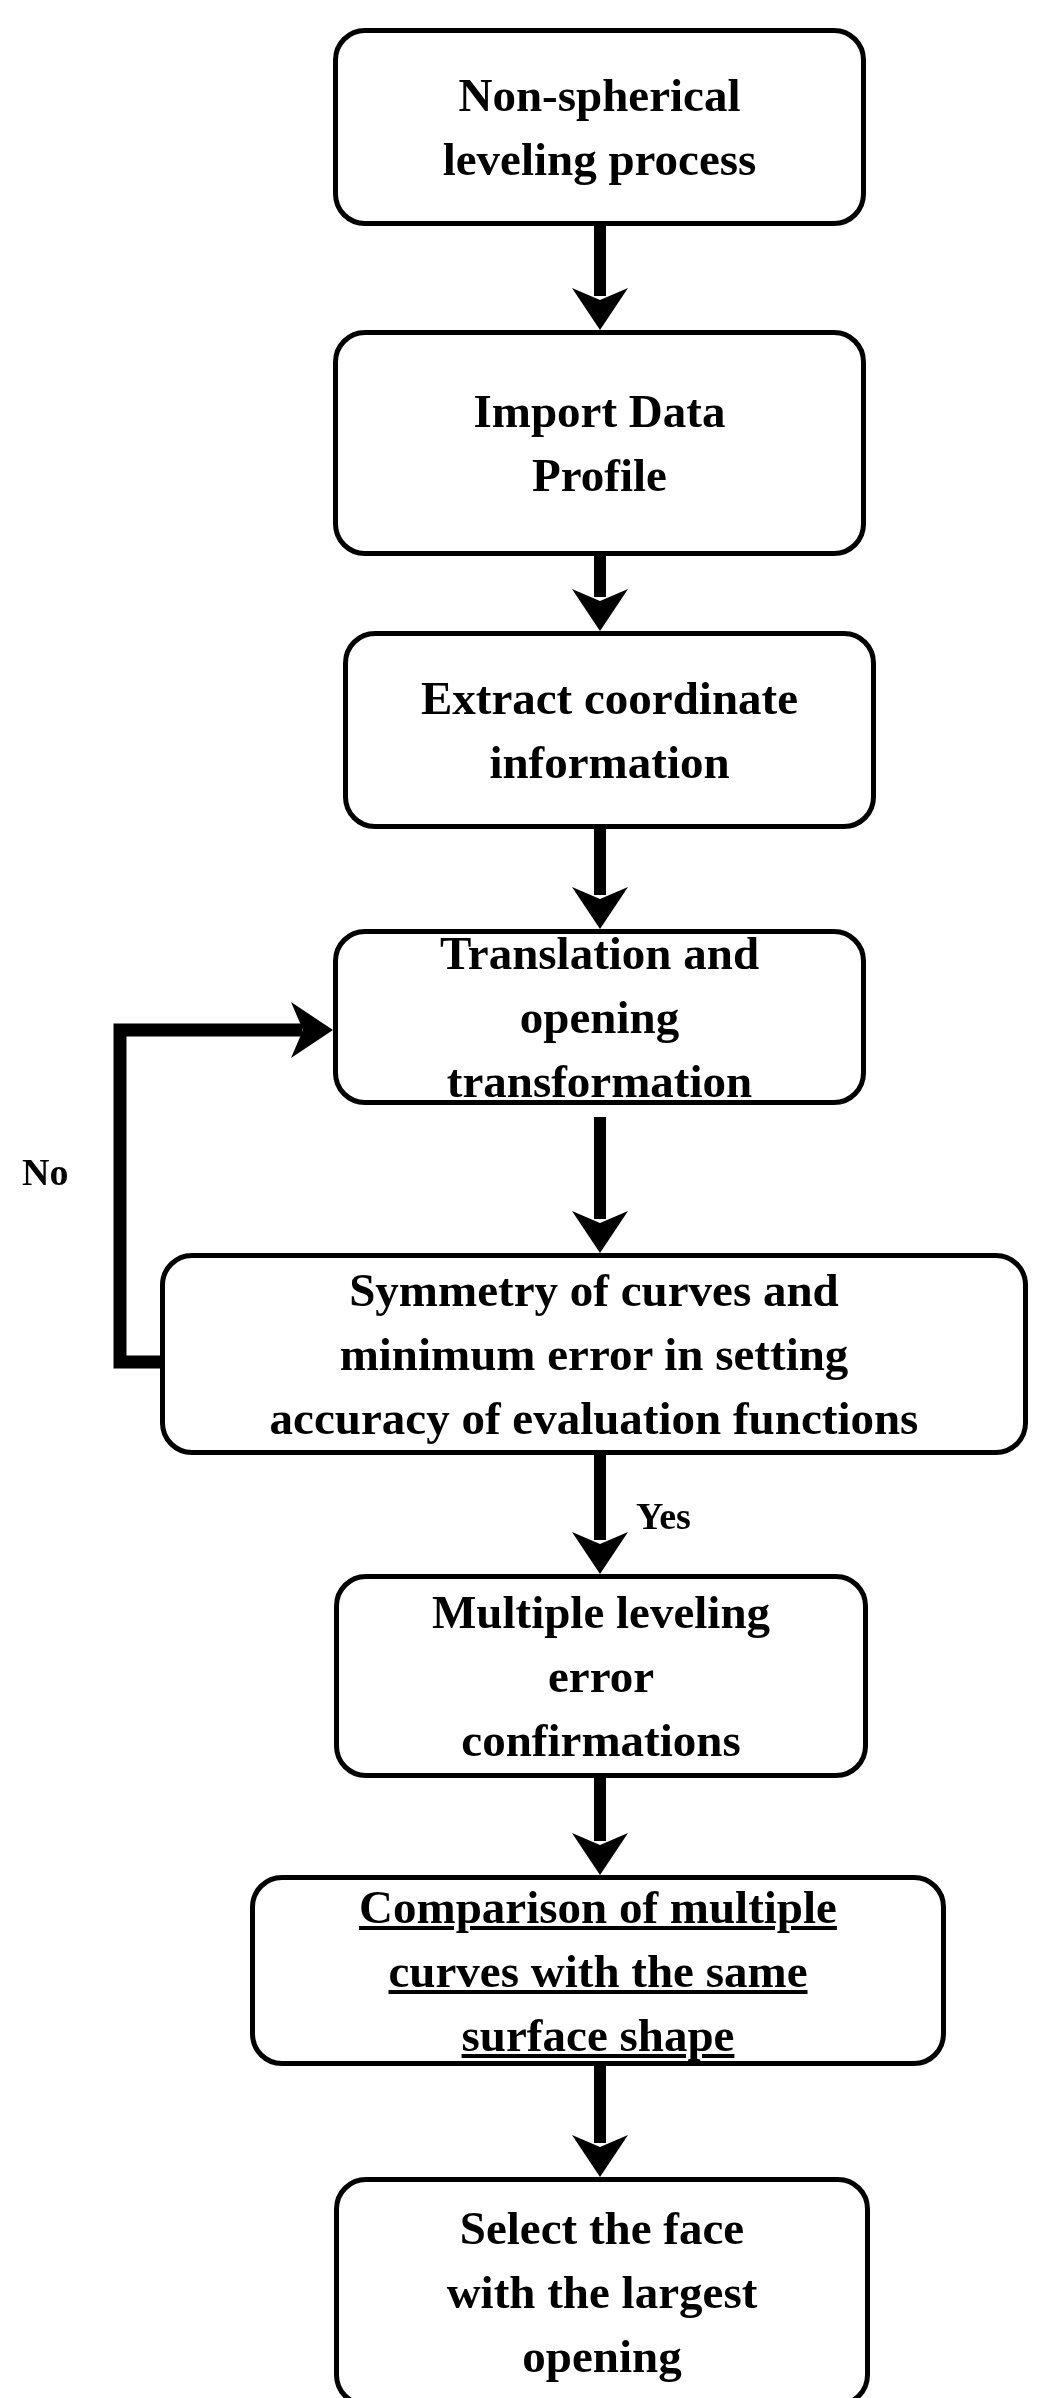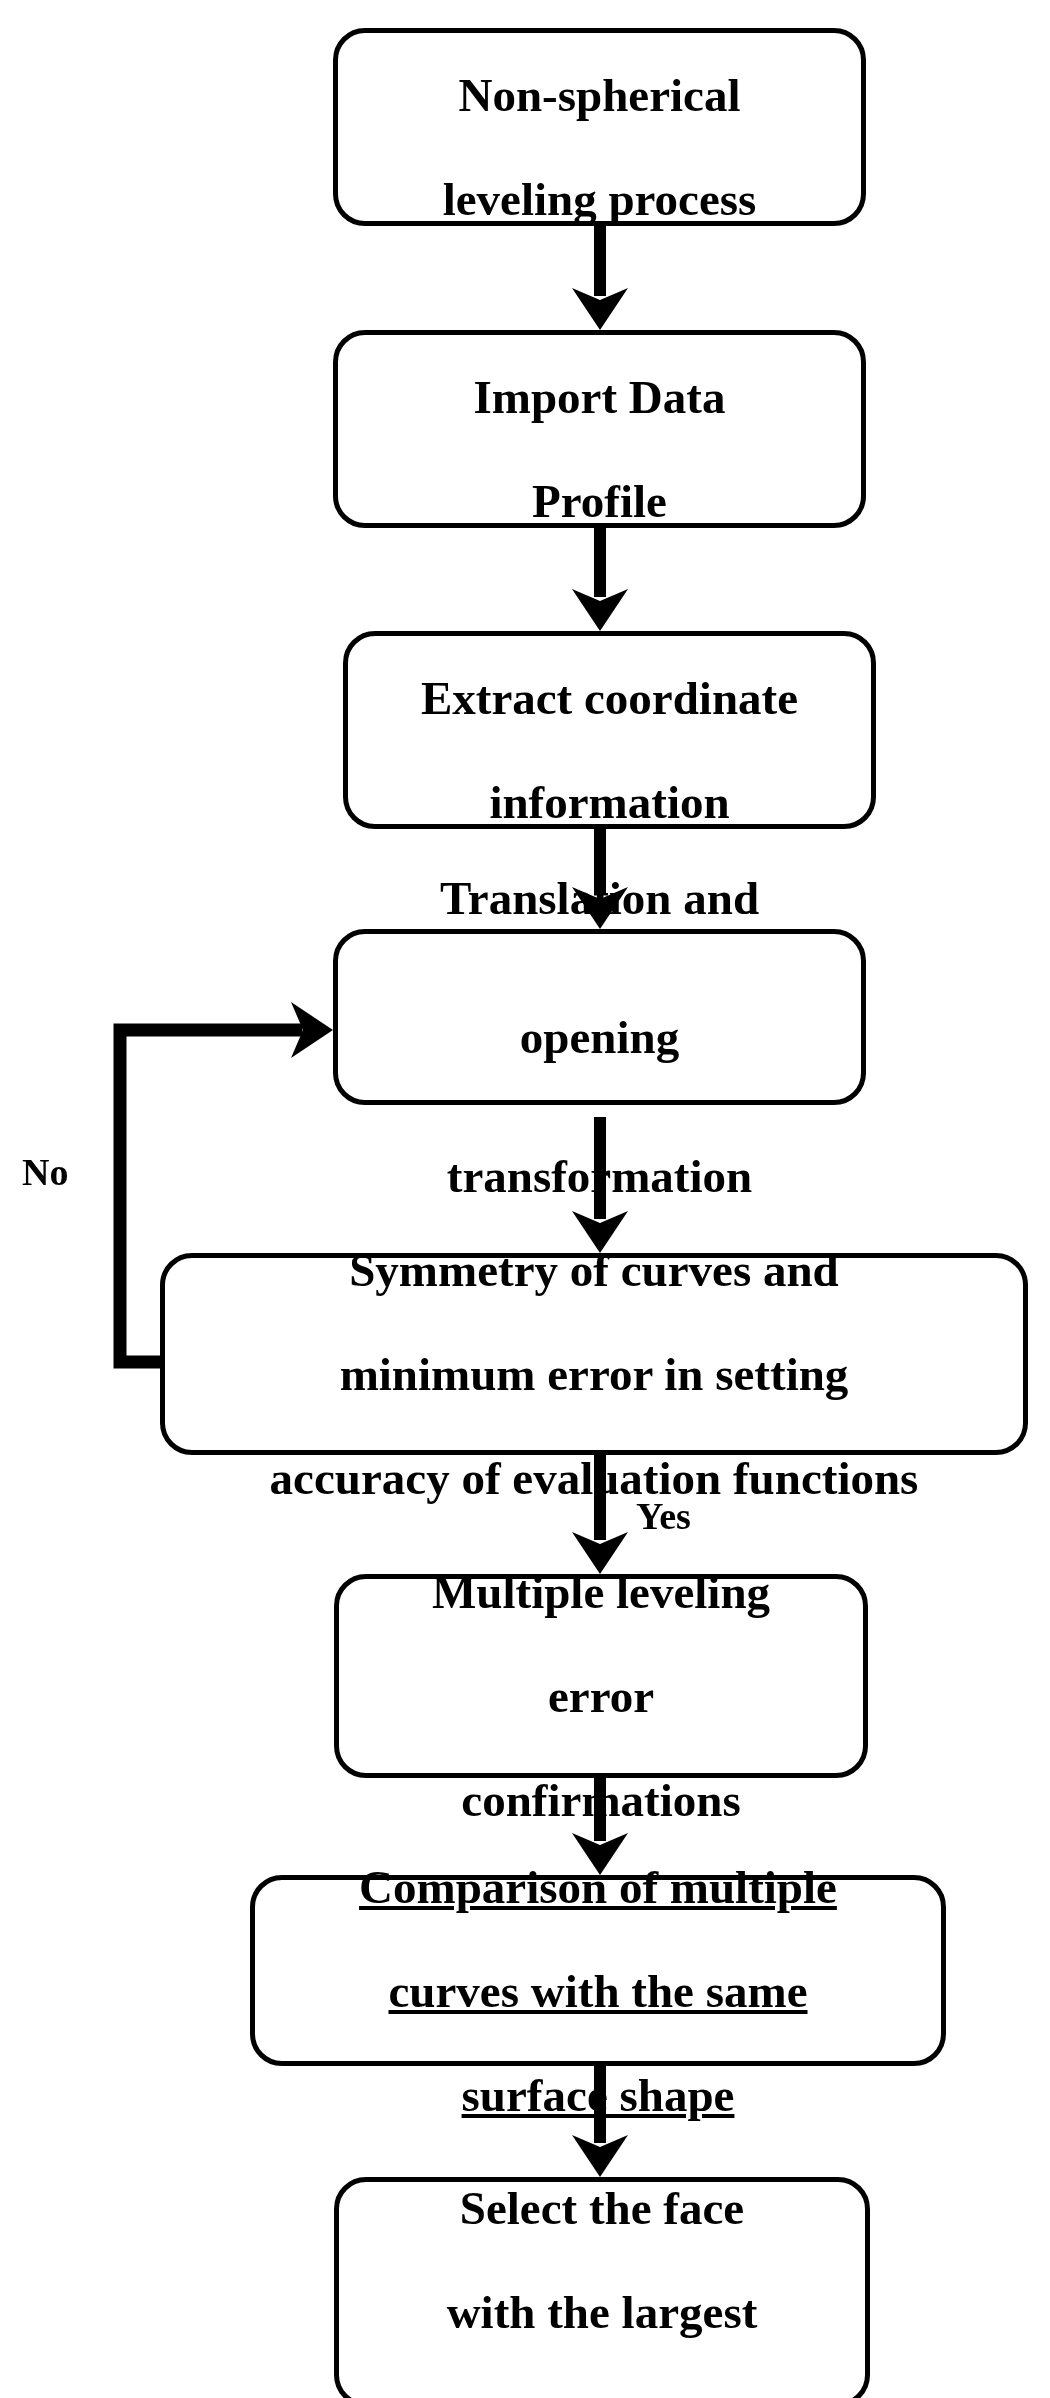--- a/index.html
+++ b/index.html
@@ -31,25 +31,25 @@
     display: flex;
     flex-direction: column;
     align-items: center;
     justify-content: center;
     text-align: center;
     font-weight: bold;
     font-size: 47px;
     line-height: 64px;
     z-index: 2;
   }
-  .flow-box span { display: block; white-space: nowrap; margin-top: 40px; }
+  .flow-box span { display: block; white-space: nowrap; }
   .b1 { left: 333px; top:   28px; width: 533px; height: 198px; }
-  .b2 { left: 333px; top:  330px; width: 533px; height: 198px; align-items: center; }
+  .b2 { left: 333px; top:  330px; width: 533px; height: 226px; align-items: center; }
   .b3 { left: 343px; top:  631px; width: 533px; height: 198px; }
-  .b4 { left: 333px; top:  929px; width: 533px; height: 176px; gap: 35px; }
+  .b4 { left: 333px; top:  929px; width: 533px; height: 176px; }
   .b5 { left: 160px; top: 1253px; width: 868px; height: 202px; }
   .b6 { left: 334px; top: 1574px; width: 534px; height: 204px; }
   .b7 { left: 250px; top: 1875px; width: 696px; height: 191px; text-decoration: underline; }
   .b8 { left: 334px; top: 2177px; width: 536px; height: 230px; }
   .edge-label {
     position: absolute;
     font-weight: bold;
     font-size: 38px;
     line-height: 56px;
     z-index: 3;

